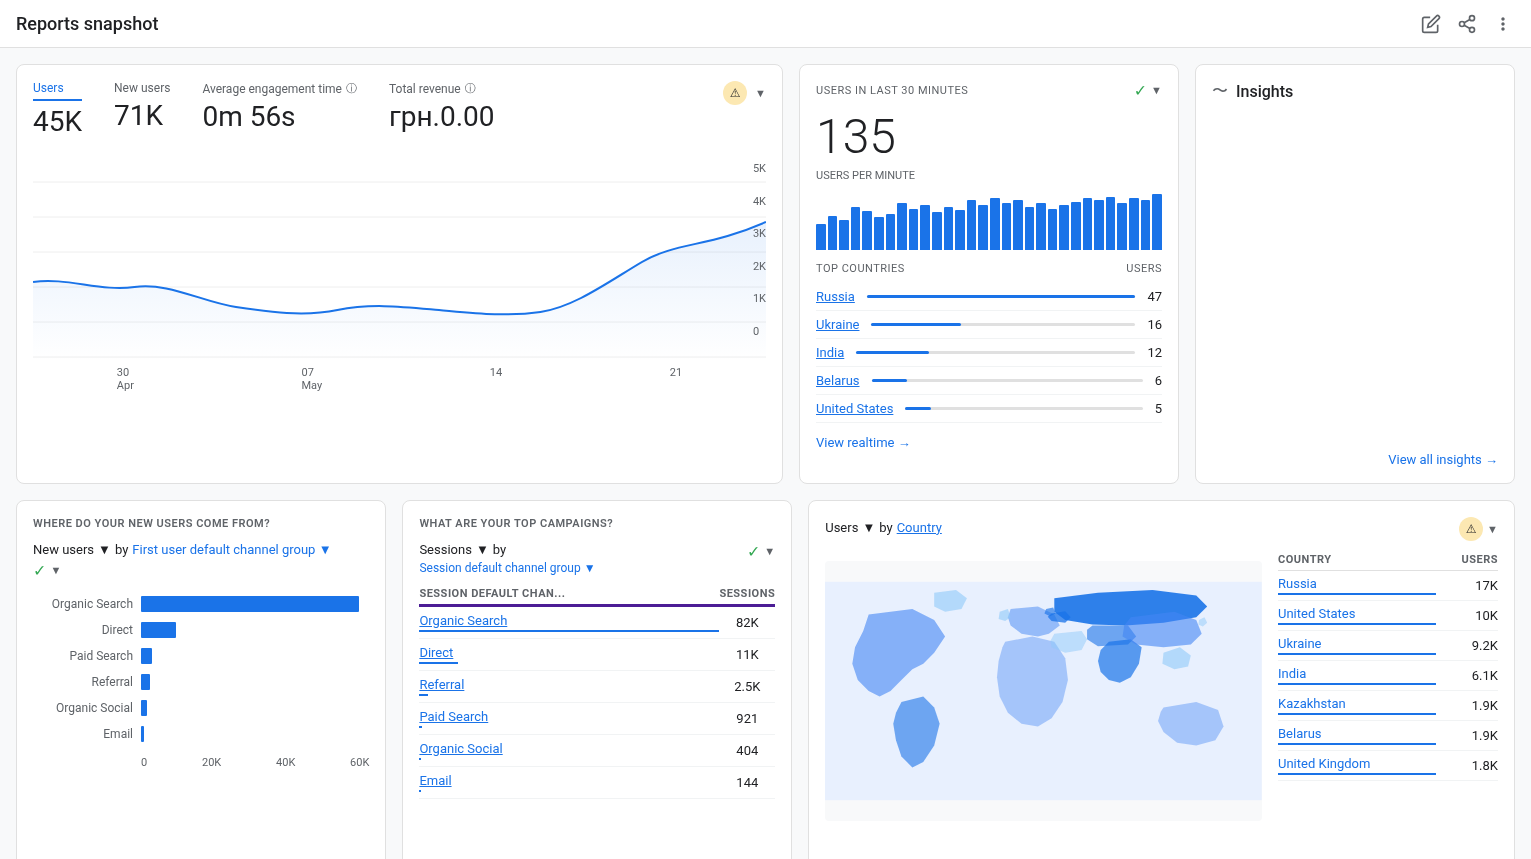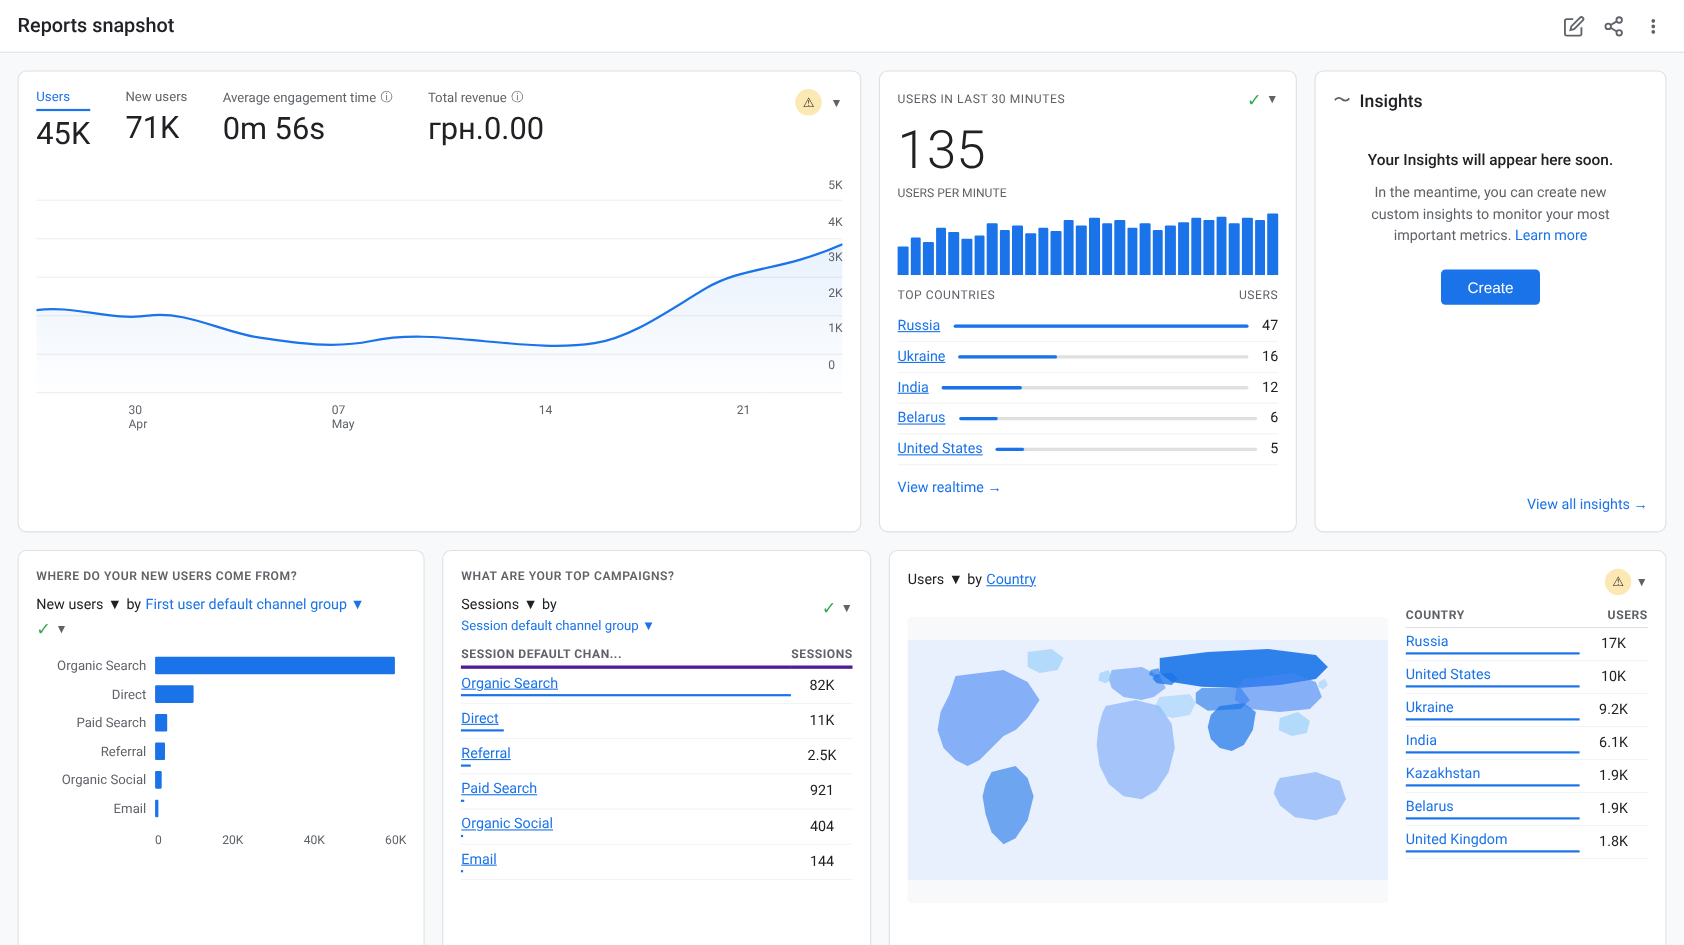--- a/index.html
+++ b/index.html
@@ -85,21 +85,21 @@
     .session-name { color: #1a73e8; text-decoration: underline; cursor: pointer; display: flex; flex-direction: column; }
     .session-bar { height: 2px; background: #1a73e8; margin-top: 2px; }
     
     
     .map-container { position: relative; height: 260px; background: #f8f9fa; border-radius: 4px; overflow: hidden; margin: 12px 0; }
     
     .country-table { width: 100%; border-collapse: collapse; }
     .country-table th { font-size: 11px; color: #5f6368; text-transform: uppercase; letter-spacing: 0.5px; text-align: left; padding: 4px 0; border-bottom: 1px solid #e0e0e0; }
     .country-table th:last-child { text-align: right; }
     .country-table td { padding: 5px 0; font-size: 13px; border-bottom: 1px solid #f1f3f4; }
-    .country-table td:last-child { text-align: center; }
+    .country-table td:last-child { text-align: right; }
     .country-link { color: #1a73e8; cursor: pointer; display: flex; flex-direction: column; }
     .country-underline { height: 2px; background: #1a73e8; margin-top: 2px; width: 100%; }
     
     .card-footer { display: flex; justify-content: flex-end; margin-top: 12px; }
     
     .check-icon { color: #34a853; font-size: 16px; }
     
     .metrics-header { display: flex; align-items: flex-start; margin-bottom: 16px; }
     
     .map-card-layout { display: flex; gap: 16px; }
@@ -311,28 +311,20 @@
       </div>
     </div>
 
     <div class="card card-insights">
       <div class="insights-card-inner">
         <div class="insights-header">
           <span class="insights-icon">〜</span>
           <span class="insights-title">Insights</span>
         </div>
 
-        <div class="insights-body">
-          <h3>Your Insights will appear here soon.</h3>
-          <p>
-            <span>In the meantime, you can create new custom insights to monitor your most important metrics.</span>
-            <a style="color:#1a73e8;cursor:pointer;">Learn more</a>
-          </p>
-          <button class="create-btn">Create</button>
-        </div>
 
         <div style="flex:1"></div>
         <div class="card-footer">
           <a class="view-all-link">
             <span>View all insights →</span>
           </a>
         </div>
       </div>
     </div>
 

